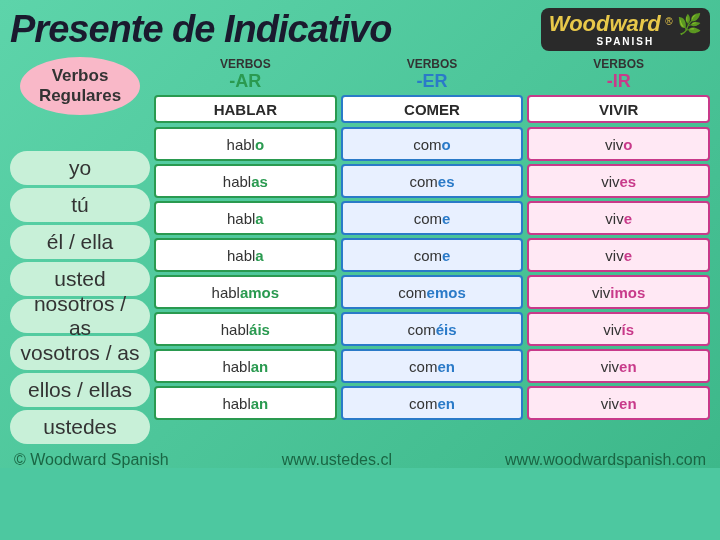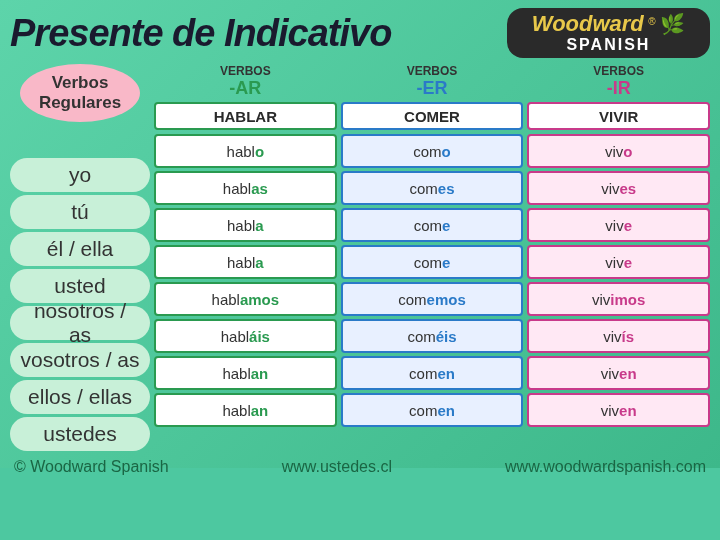--- a/index.html
+++ b/index.html
@@ -31,42 +31,42 @@
     .title {
       font-size: 38px;
       font-weight: 900;
       color: #1a1a2e;
       font-style: italic;
       letter-spacing: -1px;
     }
 
     .logo-box {
       background: #2a2a2a;
-      border-radius: 16px;
-      padding: 4px 25px;
+      border-radius: 8px;
+      padding: 4px 8px;
       text-align: center;
       min-width: 110px;
     }
 
     .logo-text {
       font-size: 22px;
       font-weight: 900;
       color: #e8c84a;
       font-style: italic;
       line-height: 1;
     }
 
     .logo-reg {
       font-size: 10px;
       color: #e8c84a;
       vertical-align: super;
     }
 
     .logo-spanish {
-      font-size: 16px;
+      font-size: 10px;
       color: white;
       letter-spacing: 2px;
       font-weight: bold;
     }
 
     .logo-leaf {
       color: #4dc8a0;
       font-size: 20px;
     }
 

